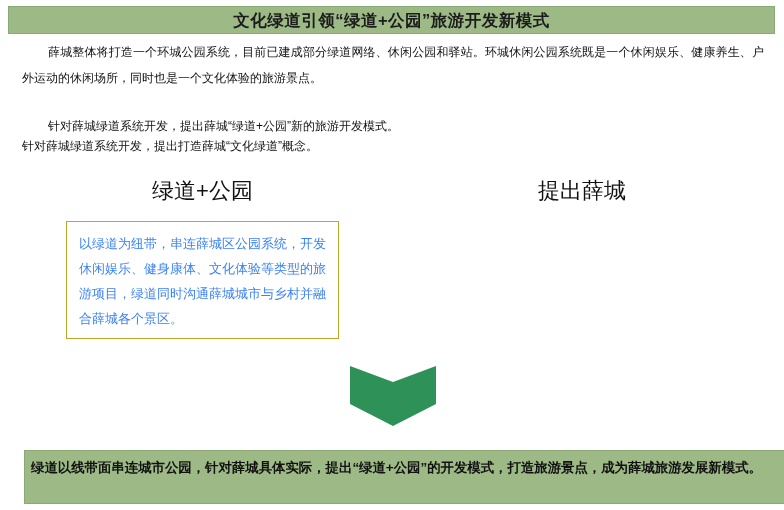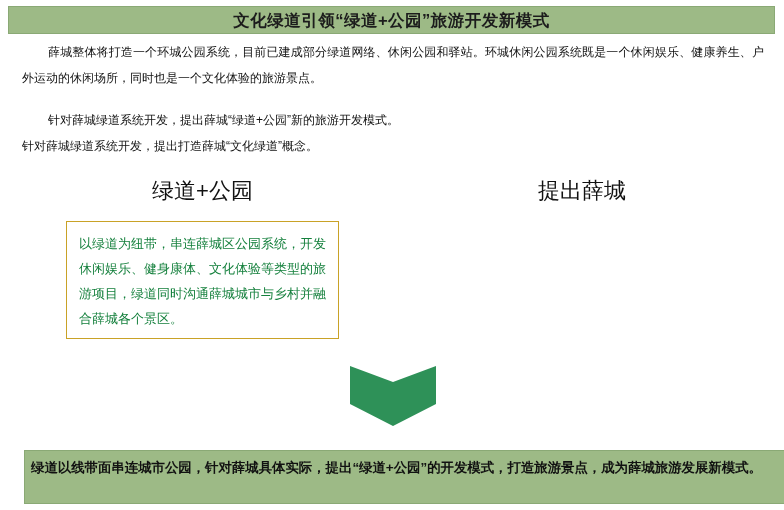--- a/index.html
+++ b/index.html
@@ -54,21 +54,21 @@
     text-align: justify;
   }
   .para.p1 {
     left: 22px;
     top: 39px;
     width: 742px;
     text-indent: 26px;
   }
   .para.p2 {
     left: 22px;
-    top: 107px;
+    top: 113px;
     width: 742px;
     text-indent: 26px;
   }
   .para.p3 {
     left: 22px;
     top: 133px;
     width: 742px;
     text-indent: 0;
   }
 
@@ -100,21 +100,21 @@
     background: #ffffff;
     border: 1px solid #c9a227;
     box-sizing: border-box;
     padding: 9px 12px 0 12px;
   }
   .text-box.left  { left: 66px;  width: 273px; }
   .text-box.right { left: 446px; width: 272px; }
   .text-box .box-text {
     font-size: 13px;
     line-height: 25px;
-    color: #15803d;
+    color: #3b82f6;
     text-align: justify;
     text-justify: inter-ideograph;
   }
 
   
   .chevron {
     position: absolute;
     left: 350px;
     top: 366px;
     width: 86px;

